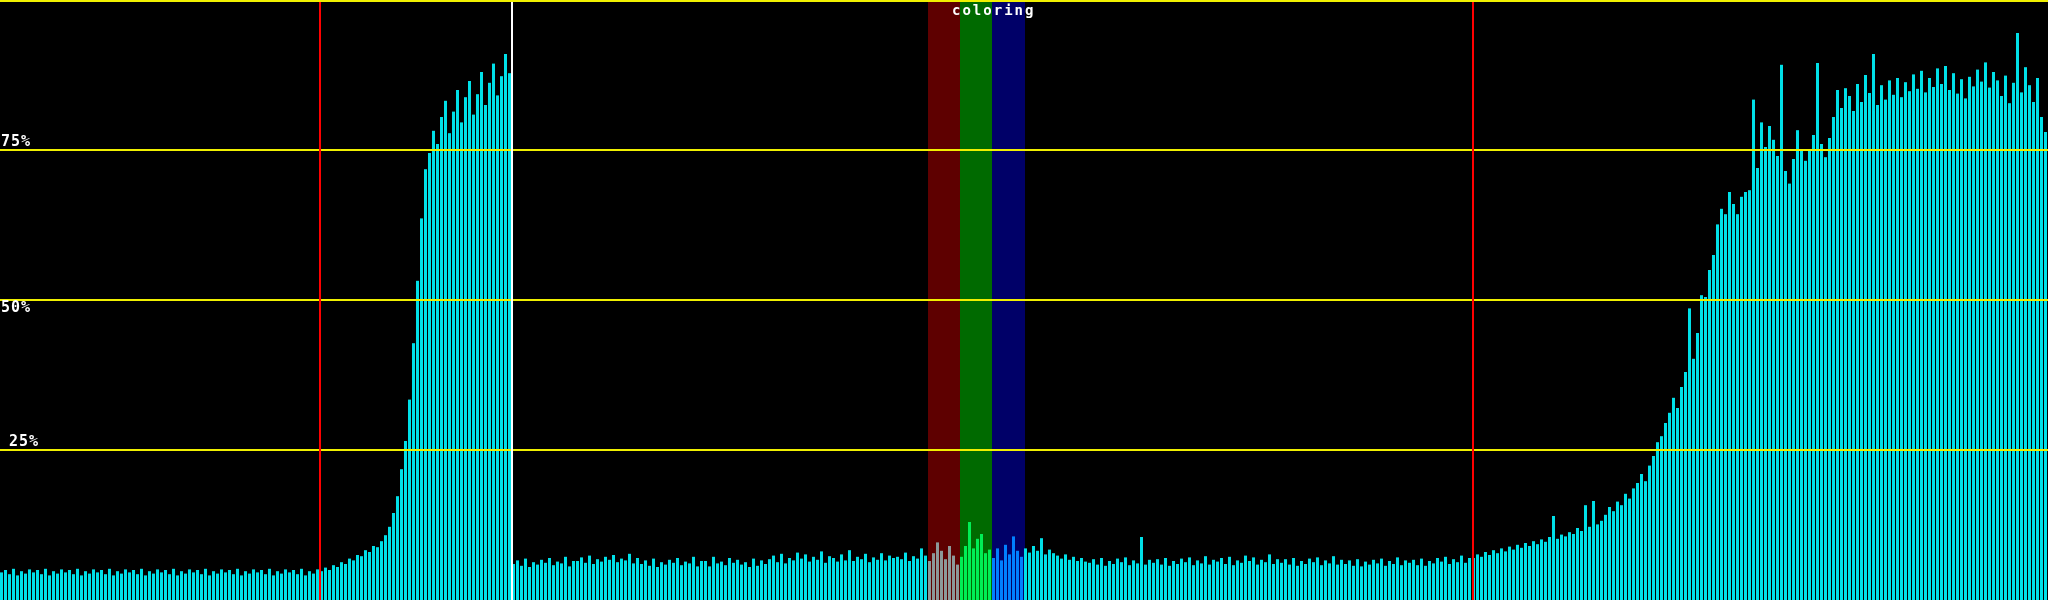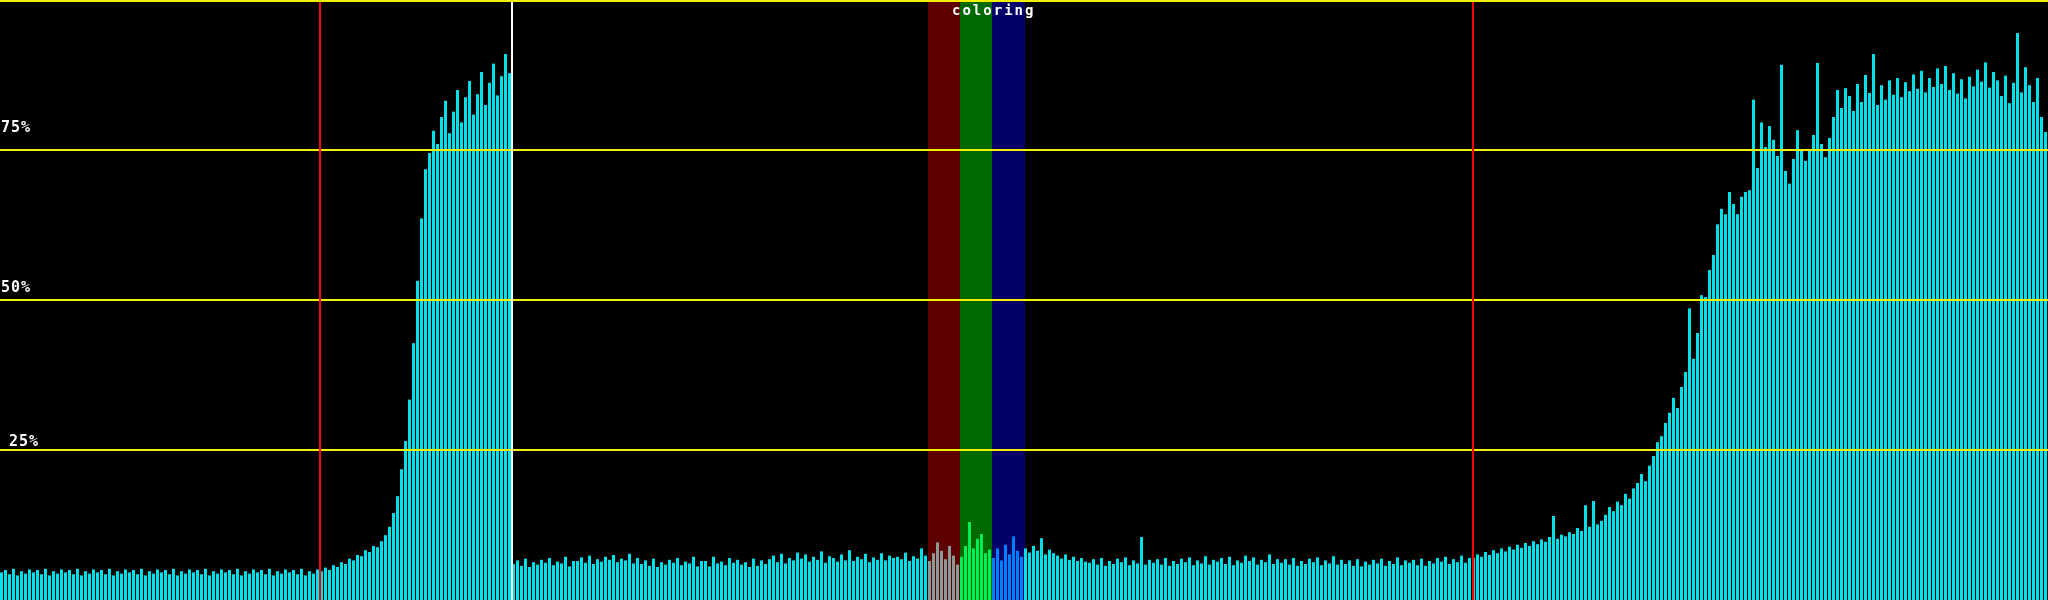--- a/index.html
+++ b/index.html
@@ -560,17 +560,17 @@
     </div>
 
   <div class="layer">
       <div class="vline" style="left: 319px; top: 2px; height: 598px; background: rgb(255, 0, 0);"></div>
       <div class="vline" style="left: 1472px; top: 2px; height: 598px; background: rgb(255, 0, 0);"></div>
       <div class="vline" style="left: 511px; top: 2px; height: 598px; background: rgb(255, 255, 255);"></div>
     </div>
 
   <div class="layer">
     <span class="overlay-label" style="left: 916px; top: 3px; margin-left: 36px;">coloring</span>
-  <span class="ylabel" style="top: 120px;">75%</span>
-      <span class="ylabel" style="top: 280px;">50%</span>
+  <span class="ylabel" style="top: 134px;">75%</span>
+      <span class="ylabel" style="top: 300px;">50%</span>
       <span class="ylabel" style="top: 434px; padding-left: 8px;">25%</span>
     </div>
 </div>
 
 </body></html>

